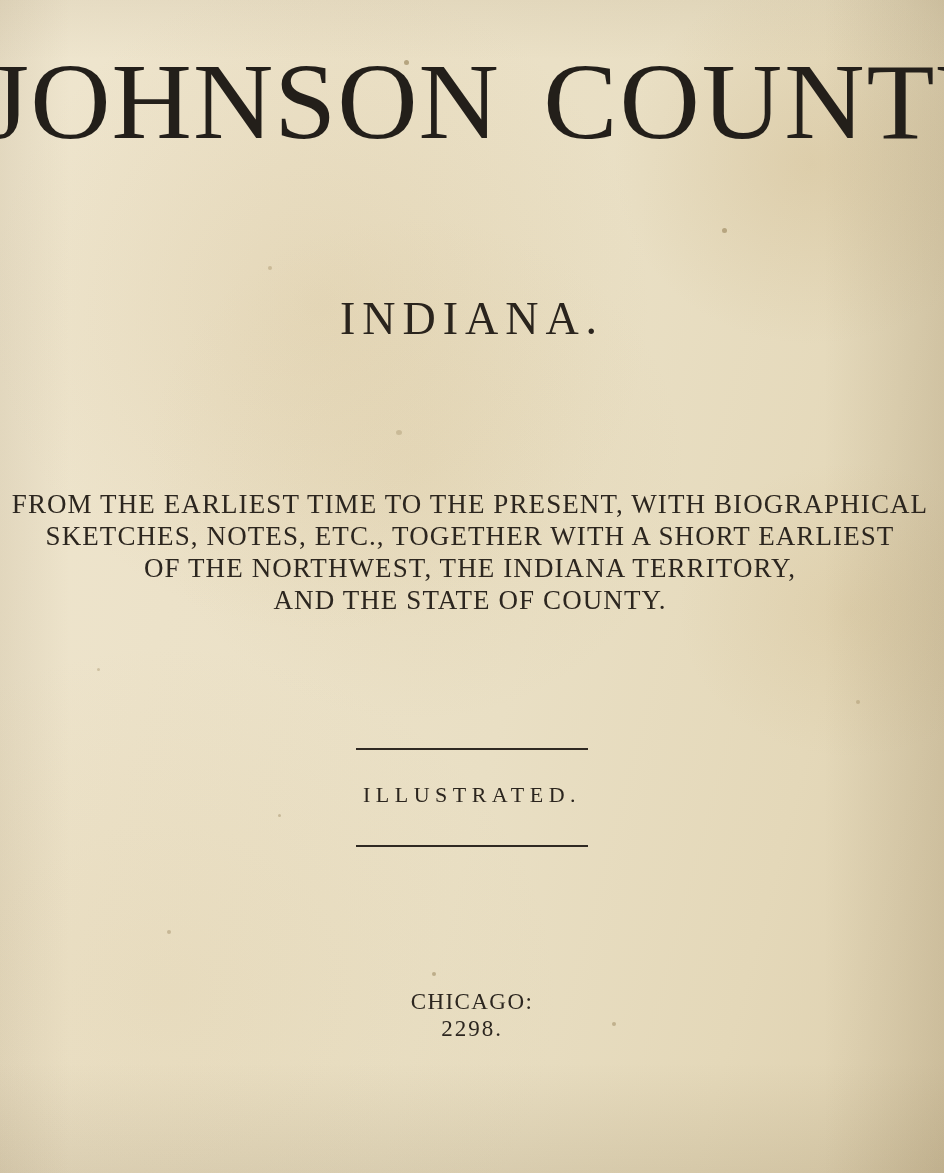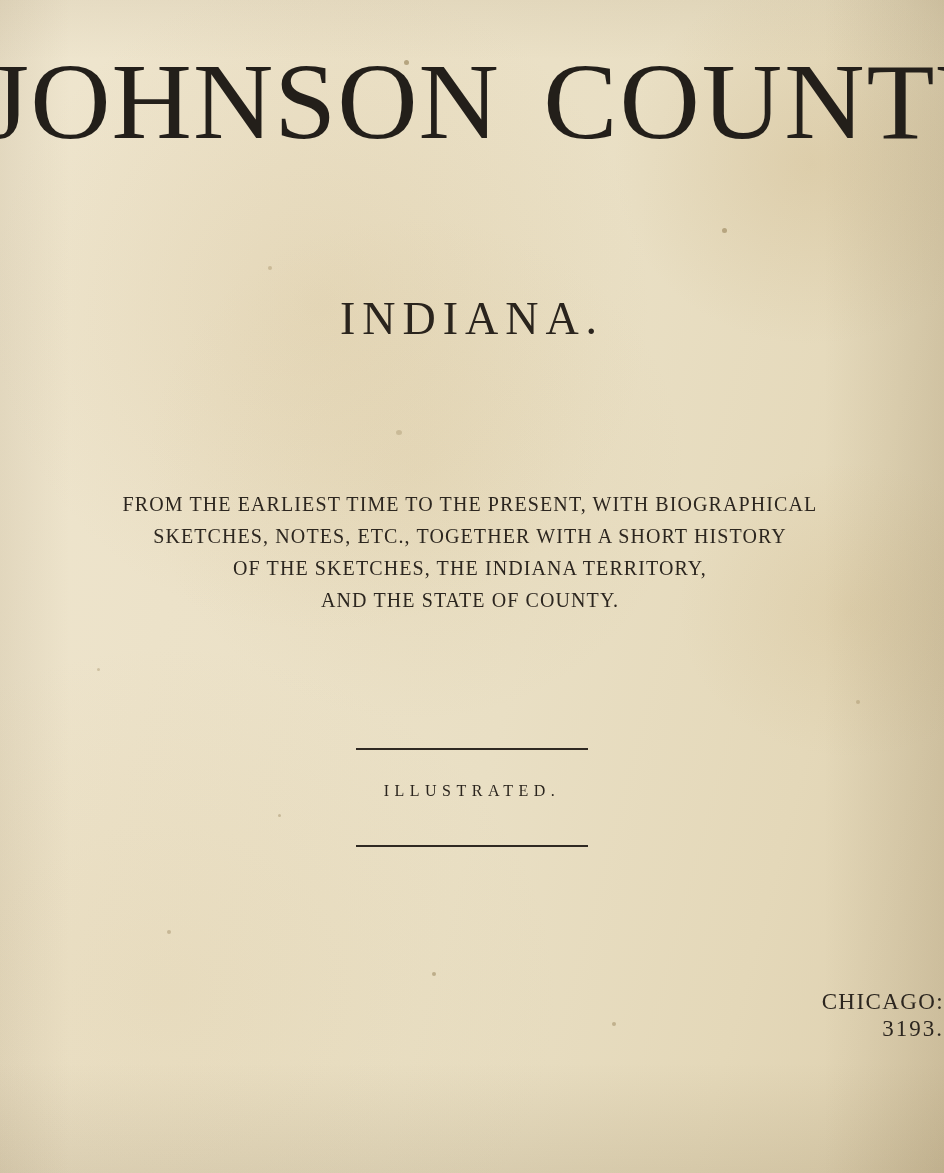--- a/index.html
+++ b/index.html
@@ -79,21 +79,21 @@
     letter-spacing: 7px;
     color: #2a241d;
   }
 
   
   #subtitle {
     position: absolute;
     left: 0;
     right: 4px;
     top: 488px;
-    font-size: 20px;
+    font-size: 27px;
     line-height: 32px;
     letter-spacing: 1.1px;
     color: #2c261f;
   }
   #subtitle .line { display: block; white-space: nowrap; }
 
   
   .rule {
     position: absolute;
     left: 50%;
@@ -103,37 +103,37 @@
     background: #2f2922;
   }
   #rule-top { top: 748px; }
   #rule-bottom { top: 845px; }
 
   #illustrated {
     position: absolute;
     left: 0;
     right: 0;
     top: 782px;
-    font-size: 16px;
+    font-size: 22px;
     letter-spacing: 5.5px;
     color: #2b251e;
   }
 
   
   #imprint {
     position: absolute;
     left: 0;
     right: 0;
     top: 988px;
     font-size: 23px;
     line-height: 27px;
     letter-spacing: 1.4px;
     color: #2c261f;
   }
-  #imprint .line { display: block; text-align: right; }
+  #imprint .line { display: block; }
   #imprint .year { letter-spacing: 2px; }
 
   
   .speck {
     position: absolute;
     border-radius: 50%;
     background: #8a7447;
     opacity: 0.30;
     z-index: 3;
     pointer-events: none;
@@ -146,32 +146,32 @@
   <div class="content">
 
     <div id="main-title">
       <span class="w1">JOHNSON</span><span class="gap"></span><span class="w2">COUNTY,</span>
     </div>
 
     <div id="state-line">INDIANA.</div>
 
     <div id="subtitle">
       <span class="line">FROM THE EARLIEST TIME TO THE PRESENT, WITH BIOGRAPHICAL</span>
-      <span class="line">SKETCHES, NOTES, ETC., TOGETHER WITH A SHORT HISTORY</span>
-      <span class="line">OF THE SKETCHES, THE INDIANA TERRITORY,</span>
+      <span class="line">SKETCHES, NOTES, ETC., TOGETHER WITH A SHORT EARLIEST</span>
+      <span class="line">OF THE NORTHWEST, THE INDIANA TERRITORY,</span>
       <span class="line">AND THE STATE OF COUNTY.</span>
     </div>
 
     <div class="rule" id="rule-top"></div>
     <div id="illustrated">ILLUSTRATED.</div>
     <div class="rule" id="rule-bottom"></div>
 
     <div id="imprint">
       <span class="line">CHICAGO:</span>
-      <span class="line year">3193.</span>
+      <span class="line year">2298.</span>
     </div>
 
   </div>
 
   <span class="speck" style="left:404px; top:60px; width:5px; height:5px; opacity:.55;"></span>
   <span class="speck" style="left:722px; top:228px; width:5px; height:5px; opacity:.50;"></span>
   <span class="speck" style="left:268px; top:266px; width:4px; height:4px;"></span>
   <span class="speck" style="left:396px; top:430px; width:6px; height:5px; opacity:.28;"></span>
   <span class="speck" style="left:167px; top:930px; width:4px; height:4px; opacity:.35;"></span>
   <span class="speck" style="left:278px; top:814px; width:3px; height:3px; opacity:.35;"></span>

